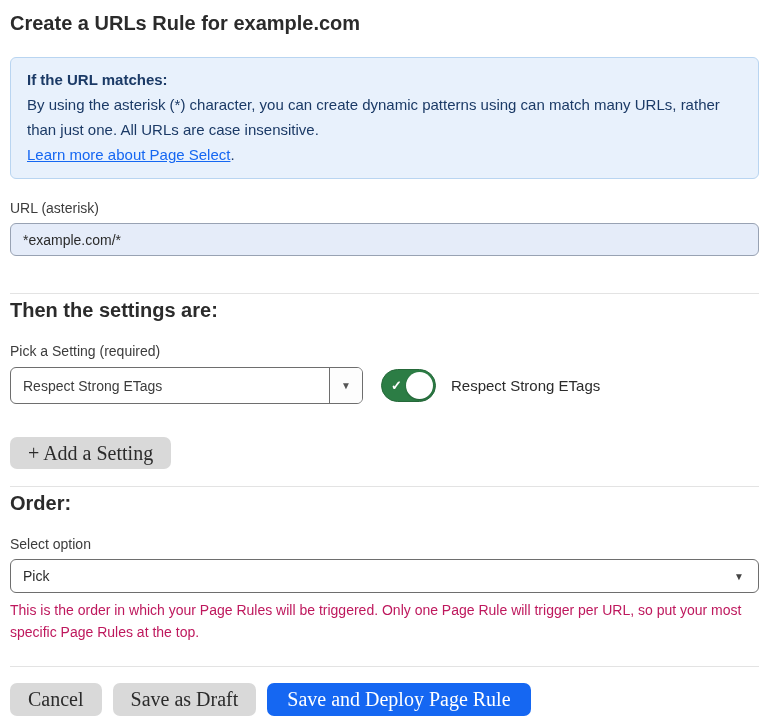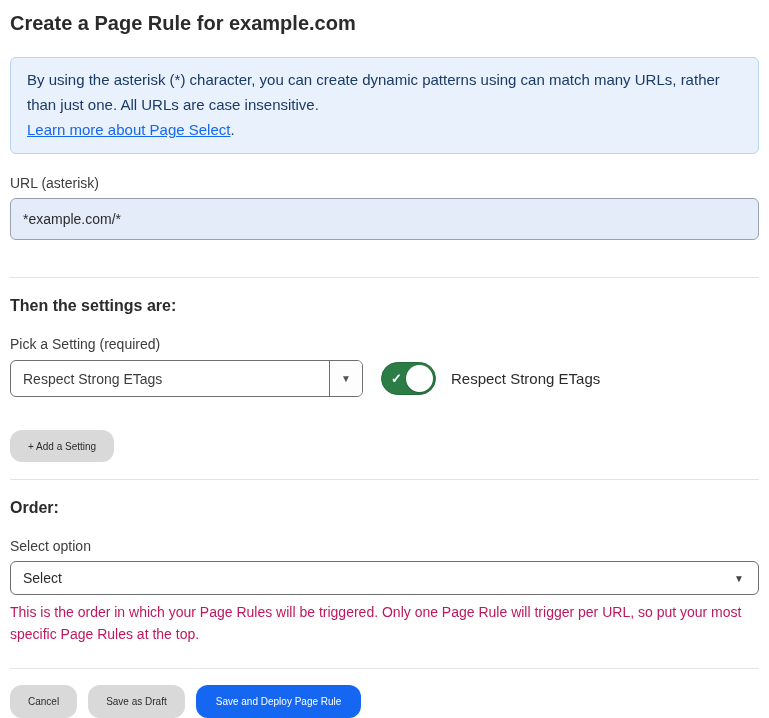--- a/index.html
+++ b/index.html
@@ -43,42 +43,42 @@
   .field-label {
     font-size: 14px;
     color: #3c3c3c;
     margin-top: 21px;
   }
 
   .url-input {
     display: block;
     width: 100%;
     margin-top: 7px;
-    height: 42px;
+    height: 33px;
     background: #e5ecf9;
     border: 1px solid #98a2b3;
     border-radius: 6px;
     padding: 0 12px;
     font-family: "Liberation Sans", sans-serif;
     font-size: 14px;
     color: #2b2b2b;
     outline: none;
   }
 
   .divider {
     border: none;
     border-top: 1px solid #e3e3e3;
     margin-top: 37px;
   }
   .divider.tight { margin-top: 17px; }
   .divider.footer-line { margin-top: 23px; }
 
   .section-heading {
-    margin-top: 19px;
-    font-size: 16px;
+    margin-top: 5px;
+    font-size: 20px;
     font-weight: 700;
     color: #2b2b2b;
   }
 
   
   .setting-row {
     margin-top: 8px;
     display: flex;
     gap: 18px;
   }
@@ -145,23 +145,23 @@
     border-radius: 50%;
     box-shadow: 0 1px 2px rgba(0,0,0,0.25);
   }
   .toggle-label { font-size: 15px; color: #2b2b2b; }
 
   .btn {
     display: inline-flex;
     align-items: center;
     justify-content: center;
     border: none;
-    border-radius: 12px;
-    font-family: Liberation Sans, sans-serif;
-    font-size: 10px;
+    border-radius: 7px;
+    font-family: Liberation Serif, serif;
+    font-size: 20px;
     cursor: pointer;
     padding: 0 18px;
     height: 33px;
     color: #2b2b2b;
     background: #d9d9d9;
   }
   .btn.add-setting { margin-top: 33px; height: 32px; }
   .btn.primary {
     background: #1567f2;
     color: #ffffff;
@@ -204,23 +204,24 @@
     display: flex;
     align-items: center;
     gap: 11px;
   }
 </style>
 </head>
 <body>
 
 <div class="container">
 
-  <h1 class="page-title">Create a Page Rule for example.com</h1>
+  <h1 class="page-title">Create a URLs Rule for example.com</h1>
 
   <div class="info-box">
+    <div class="info-heading">If the URL matches:</div>
     <div class="info-body">By using the asterisk (*) character, you can create dynamic patterns using can match many URLs, rather than just one. All URLs are case insensitive.</div>
     <div><a class="info-link">Learn more about Page Select</a><span class="link-suffix">.</span></div>
   </div>
 
   <div class="field-label">URL (asterisk)</div>
   <input class="url-input" type="text" value="*example.com/*" style="">
 
   <hr class="divider">
 
   <h2 class="section-heading">Then the settings are:</h2>
@@ -243,21 +244,21 @@
 
   <button class="btn add-setting">+ Add a Setting</button>
 
   <hr class="divider tight">
 
   <h2 class="section-heading">Order:</h2>
 
   <div class="field-label">Select option</div>
 
   <div class="order-select">
-    <div class="select-value">Select</div>
+    <div class="select-value">Pick</div>
     <div class="select-arrow">▼</div>
   </div>
 
   <p class="help-text">This is the order in which your Page Rules will be triggered. Only one Page Rule will trigger per URL, so put your most specific Page Rules at the top.</p>
 
   <hr class="divider footer-line">
 
   <div class="footer-actions">
     <button class="btn">Cancel</button>
     <button class="btn">Save as Draft</button>

